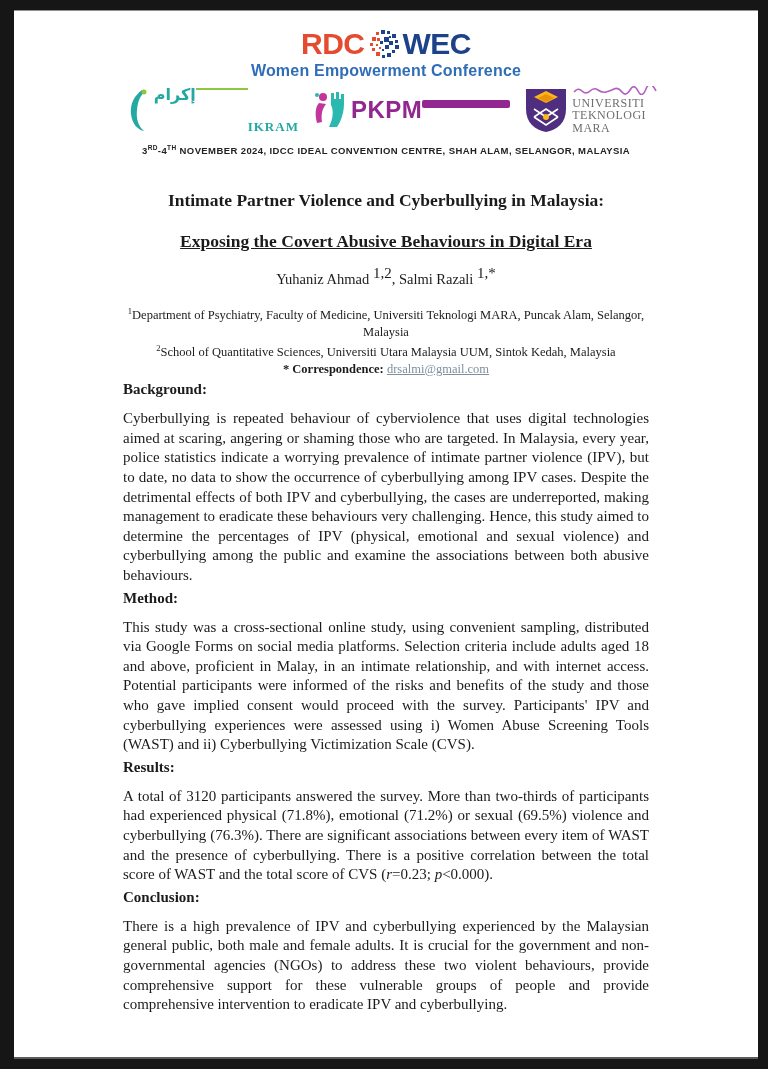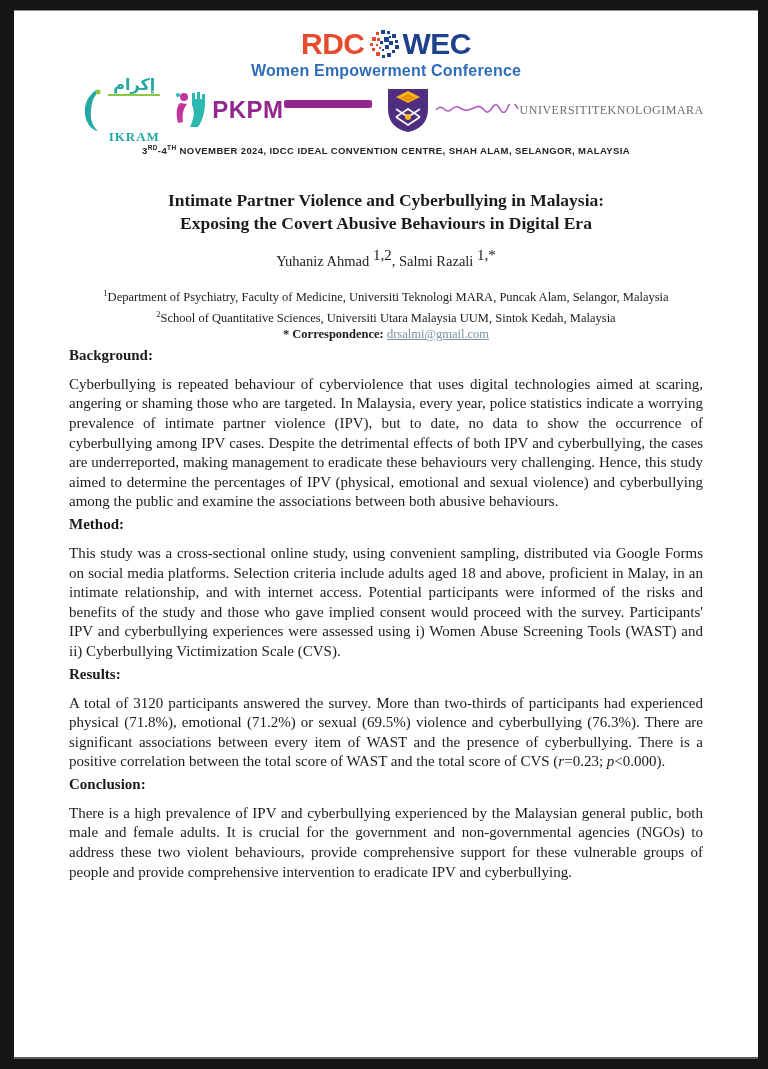--- a/index.html
+++ b/index.html
@@ -12,21 +12,21 @@
   }
   .page {
     position: absolute;
     left: 14px; top: 10px;
     width: 744px; height: 1049px;
     background: #ffffff;
     border-top: 1px solid #8f9194;
     border-bottom: 2px solid #5a5c5e;
     overflow: hidden;
   }
-  .content { padding: 0 55px; }
+  .content { padding: 0 109px; }
 
   
   .wec-logo { margin-top: 16px; text-align: center; }
   .wec-row { display: flex; align-items: center; justify-content: center; gap: 2px; }
   .wec-rdc, .wec-wec {
     font-family: "Liberation Sans", sans-serif;
     font-weight: bold; font-size: 30px; letter-spacing: -0.5px;
   }
   .wec-rdc { color: #e54b2e; }
   .wec-wec { color: #1e4289; }
@@ -42,55 +42,55 @@
     display: flex; align-items: center; justify-content: center; gap: 14px;
     height: 50px;
   }
   .logo-item { display: flex; align-items: center; gap: 4px; }
 
   
   .rdc-badge { width: 48px; height: 48px; }
 
   
   .ikram-mark { width: 22px; height: 44px; }
-  .ikram-texts { display: flex; flex-direction: column; align-items: center; line-height: 1; }
+  .ikram-texts { display: flex; flex-direction: row; align-items: flex-start; line-height: 1; }
   .ikram-arabic { color: #23a8a2; font-size: 16px; font-weight: bold; font-family: "DejaVu Sans", sans-serif; }
   .ikram-rule { width: 52px; height: 2px; background: #8dc63f; margin: 1px 0; }
   .ikram-label { color: #23a8a2; font-family: "Liberation Serif", serif; font-weight: bold; font-size: 13px; letter-spacing: 1px; margin-top: 33px; }
 
   
   .pkpm-mark { width: 34px; height: 42px; }
   .pkpm-texts { display: flex; flex-direction: row; align-items: flex-start; }
   .pkpm-label {
     font-family: "Liberation Sans", sans-serif; font-weight: bold;
     font-size: 24px; color: #92278f; line-height: 1; letter-spacing: 0.5px;
   }
   .pkpm-bar { width: 88px; height: 8px; background: #92278f; border-radius: 2px; margin-top: 2px; }
 
   
   .uitm-mark { width: 44px; height: 46px; }
-  .uitm-texts { display: flex; flex-direction: row; align-items: flex-start; line-height: 1.05; }
+  .uitm-texts { display: flex; flex-direction: column; align-items: flex-start; line-height: 1.05; }
   .uitm-calligraphy { width: 86px; height: 9px; margin-bottom: 2px; }
   .uitm-line {
     font-family: "Liberation Serif", serif; color: #6d6e71;
     font-size: 12px; letter-spacing: 0.5px;
   }
 
   .date-line {
     margin-top: 9px; text-align: center;
     font-family: "Liberation Sans", sans-serif;
     font-weight: bold; font-size: 9.5px; color: #222222;
     letter-spacing: 0.4px;
   }
   .date-line sup { font-size: 6.5px; }
 
   
   .title { text-align: center; font-weight: bold; font-size: 17.5px; }
   .title-line1 { margin-top: 34px; }
-  .title-line2 { margin-top: 2px; }
+  .title-line2 { margin-top: 20px; text-decoration: underline; }
   .authors { text-align: center; font-size: 14.5px; margin-top: 13px; }
   .authors sup { font-size: 15px; }
   .affil-block { text-align: center; font-size: 12.5px; line-height: 16.5px; margin-top: 15px; }
   .affil-block sup { font-size: 8.5px; }
   .correspondence { font-weight: bold; }
   .email-link {
     color: #7d8fa0; font-weight: normal;
     text-decoration: underline; cursor: pointer;
   }
   .abstract-heading { text-align: center; font-weight: bold; font-size: 15px; margin-top: 16px; letter-spacing: 0.3px; }

